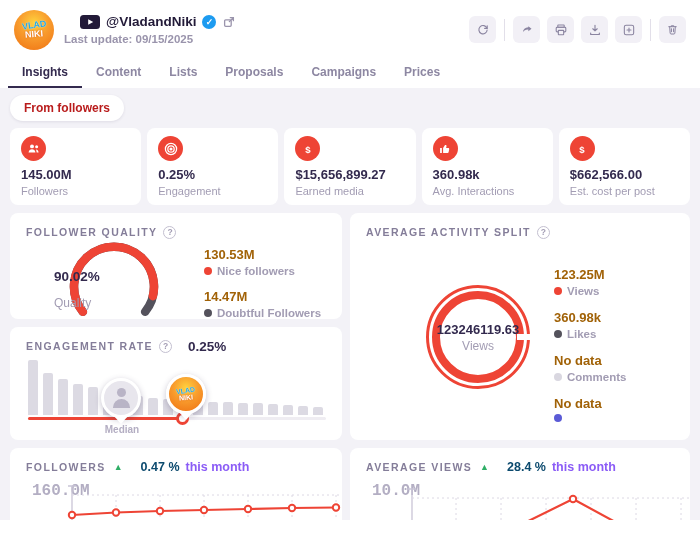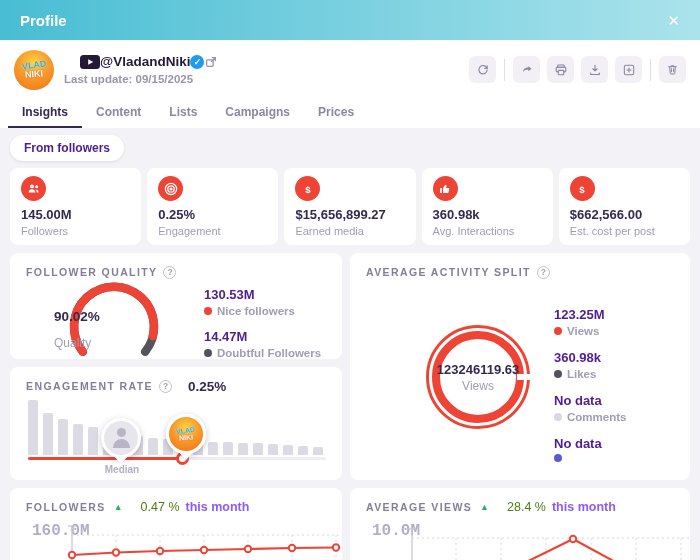--- a/index.html
+++ b/index.html
@@ -8,35 +8,35 @@
   
   .modal-header{height:40px;min-height:40px;background:linear-gradient(90deg,#48bdd3,#abe3ec);display:flex;align-items:center;justify-content:space-between;padding:0 20px;}
   .modal-title{color:#fff;font-size:15px;font-weight:bold;}
   .close{color:#fff;font-size:15px;cursor:pointer;line-height:1;}
   
   .profile-bar{display:flex;align-items:center;padding:9px 14px 8px;background:#fff;height:41px;}
   .avatar{width:40px;height:40px;min-width:40px;border-radius:50%;background:radial-gradient(circle at 50% 32%,#ffd23e 0%,#f89b2d 45%,#ef7011 100%);display:flex;flex-direction:column;align-items:center;justify-content:center;line-height:1;font-weight:bold;overflow:hidden;}
   .av-l1{font-size:9px;color:#2ba7dd;transform:rotate(-8deg);text-shadow:0 0 1px #fff;}
   .av-l2{font-size:9px;color:#fff;transform:rotate(-5deg);text-shadow:0 0 2px #d9541f;}
   .profile-info{margin-left:10px;flex:1;}
-  .handle-row{display:flex;align-items:center;padding-left:16px;}
+  .handle-row{display:flex;align-items:center;gap:6px;padding-left:16px;}
   .handle{font-weight:bold;font-size:13.5px;color:#221a38;}
   .verified{width:14px;height:14px;border-radius:50%;background:#1d9bf0;color:#fff;font-size:9px;display:flex;align-items:center;justify-content:center;font-weight:bold;}
   .last-update{font-size:11.5px;color:#9a94ac;margin-top:4px;font-weight:bold;}
   .toolbar{display:flex;align-items:center;gap:7px;}
   .tool-btn{width:27px;height:27px;border-radius:6px;background:#f2f0f6;border:none;display:flex;align-items:center;justify-content:center;cursor:pointer;padding:0;}
   .tool-divider{width:1px;height:22px;background:#e2dfe9;margin:0 1px;}
   
   .tabs{display:flex;gap:28px;padding:0 8px 0 22px;background:#fff;height:30px;}
   .tab{font-size:12px;font-weight:bold;color:#8d87a2;padding:7px 0 0;position:relative;cursor:pointer;}
   .tab.active{color:#332a4e;}
   .tab.active:after{content:"";position:absolute;left:-14px;right:-14px;bottom:0;height:2px;background:#332a4e;}
   
   .content{background:#f3f2f7;padding:7px 10px;height:432px;box-sizing:border-box;overflow:hidden;}
-  .chip{display:inline-block;background:#fff;border-radius:15px;padding:6px 14px;font-size:12px;font-weight:bold;color:#4c1d95;box-shadow:0 1px 3px rgba(50,40,80,.10);margin-bottom:7px;cursor:pointer;}
+  .chip{display:inline-block;background:#fff;border-radius:15px;padding:6px 14px;font-size:12px;font-weight:bold;color:#b91c1c;box-shadow:0 1px 3px rgba(50,40,80,.10);margin-bottom:7px;cursor:pointer;}
   .stats-row{display:flex;gap:6px;margin-bottom:8px;}
   .stat-card{flex:1;background:#fff;border-radius:8px;padding:8px 11px;}
   .stat-icon{width:25px;height:25px;border-radius:50%;background:#ee4435;color:#fff;display:flex;align-items:center;justify-content:center;}
   .stat-value{font-size:13px;font-weight:bold;color:#332a4e;margin-top:6px;white-space:nowrap;}
   .stat-label{font-size:11px;color:#a29cb3;margin-top:3px;white-space:nowrap;}
   
   .grid{display:flex;gap:8px;}
   .col{display:flex;flex-direction:column;gap:8px;}
   .col-left{width:332px;min-width:332px;}
   .col-right{flex:1;}
@@ -46,21 +46,21 @@
   .help{width:13px;height:13px;min-width:13px;border-radius:50%;border:1.5px solid #c3bfd0;color:#a39db4;font-size:8.5px;font-weight:bold;display:flex;align-items:center;justify-content:center;cursor:pointer;box-sizing:border-box;}
   
   .panel-fq{height:106px;overflow:hidden;}
   .fq-body{display:flex;}
   .gauge-wrap{position:relative;width:120px;margin-left:28px;}
   .gauge-text{position:absolute;top:28px;left:0;width:120px;text-align:left;}
   .gauge-value{font-size:13.5px;font-weight:bold;color:#332a4e;}
   .gauge-label{font-size:12px;color:#a29cb3;margin-top:12px;}
   .fq-legend{margin-left:30px;padding-top:6px;}
   .legend-item{margin-bottom:12px;}
-  .legend-value{font-size:13px;font-weight:bold;color:#4c1d95;}
+  .legend-value{font-size:13px;font-weight:bold;color:#a16207;}
   .legend-label{display:flex;align-items:center;gap:5px;font-size:11.5px;color:#a29cb3;margin-top:3px;font-weight:bold;}
   .dot{width:8px;height:8px;min-width:8px;border-radius:50%;background:#ccc;}
   
   .panel-eng{height:113px;overflow:hidden;}
   .eng-value{font-size:13.5px;font-weight:bold;color:#332a4e;margin-left:10px;}
   .eng-chart{position:relative;height:80px;margin-top:2px;}
   .eng-bars{display:flex;align-items:flex-end;gap:5px;height:58px;position:absolute;left:2px;top:0;}
   .eng-bars .bar{width:10px;background:#dcdae3;border-radius:2px 2px 0 0;}
   .eng-track{position:absolute;left:2px;right:0px;top:60px;height:3px;background:#efedf2;border-radius:2px;}
   .eng-track-red{position:absolute;left:0;width:152px;height:3px;background:#ee4435;border-radius:2px;}
@@ -70,21 +70,21 @@
   .pin:before{content:"";position:absolute;left:50%;bottom:-9px;transform:translateX(-50%);width:0;height:0;border-left:7px solid transparent;border-right:7px solid transparent;border-top:8px solid #fff;}
   .pin-median{left:75px;top:21px;background:#e8e6ed;}
   .person-head{width:9px;height:9px;border-radius:50%;background:#b9b4c6;margin:7px auto 2px;}
   .person-body{width:17px;height:9px;border-radius:9px 9px 0 0;background:#b9b4c6;margin:0 auto;}
   .pin-profile{left:140px;top:17px;background:radial-gradient(circle at 50% 32%,#ffd23e 0%,#f89b2d 45%,#ef7011 100%);display:flex;flex-direction:column;align-items:center;justify-content:center;line-height:1;font-weight:bold;}
   .pin-profile .av-l1,.pin-profile .av-l2{font-size:7px;}
   
   .panel-chart{height:120px;overflow:hidden;flex:1;}
   .chart-title-row{display:flex;align-items:center;gap:6px;height:18px;}
   .up-arrow{color:#2fae66;font-size:9px;margin-left:2px;}
-  .change{color:#4d7c0f;font-weight:normal;font-size:12.5px;padding-left:12px;}
+  .change{color:#0c4a6e;font-weight:bold;font-size:12.5px;padding-left:12px;}
   .period{color:#8b5cf6;font-size:12.5px;font-weight:bold;}
   .chart-box{position:relative;margin-top:2px;height:70px;}
   .ytick{position:absolute;left:6px;top:4px;font-size:16px;color:#b3aec3;font-weight:bold;font-family:Liberation Mono, monospace;}
   .chart-box svg{position:absolute;left:-16px;top:0;}
   
   .panel-as{height:227px;overflow:hidden;}
   .as-body{position:relative;height:185px;}
   .donut{position:absolute;left:60px;top:44px;width:104px;height:104px;}
   .donut-outer{position:absolute;inset:0;border:3px solid #ee4435;border-radius:50%;box-sizing:border-box;}
   .donut-inner{position:absolute;inset:6px;border:8px solid #ee4435;border-radius:50%;box-sizing:border-box;}
@@ -94,24 +94,20 @@
   .donut-label{font-size:12px;color:#a29cb3;margin-top:2px;}
   .as-legend{position:absolute;left:188px;top:26px;}
   .as-legend .legend-item{margin-bottom:13px;}
   svg{display:block;}
 </style>
 </head>
 <body>
 
 <div class="modal">
 
-  <div class="modal-header">
-    <span class="modal-title">Profile</span>
-    <span class="close">✕</span>
-  </div>
 
   <div class="profile-bar">
     <div class="avatar">
       <span class="av-l1">VLAD</span>
       <span class="av-l2">NIKI</span>
     </div>
     <div class="profile-info">
       <div class="handle-row">
         <span>
           <svg width="20" height="14" viewBox="0 0 20 14">
@@ -167,20 +163,21 @@
             <path d="M6 7.5h12M10 7.5V6h4v1.5M7.5 7.5l.7 10.2c0 .8.7 1.5 1.5 1.5h4.6c.8 0 1.5-.7 1.5-1.5l.7-10.2M10.3 10.8v4.8M13.7 10.8v4.8"></path>
           </svg>
       </button>
     </div>
   </div>
 
   <div class="tabs">
     <span class="tab active">Insights</span>
     <span class="tab">Content</span>
     <span class="tab">Lists</span>
+    <span class="tab">Proposals</span>
     <span class="tab">Campaigns</span>
     <span class="tab">Prices</span>
   </div>
 
   <div class="content">
 
     <div class="chip">From followers</div>
 
     
     <div class="stats-row">

